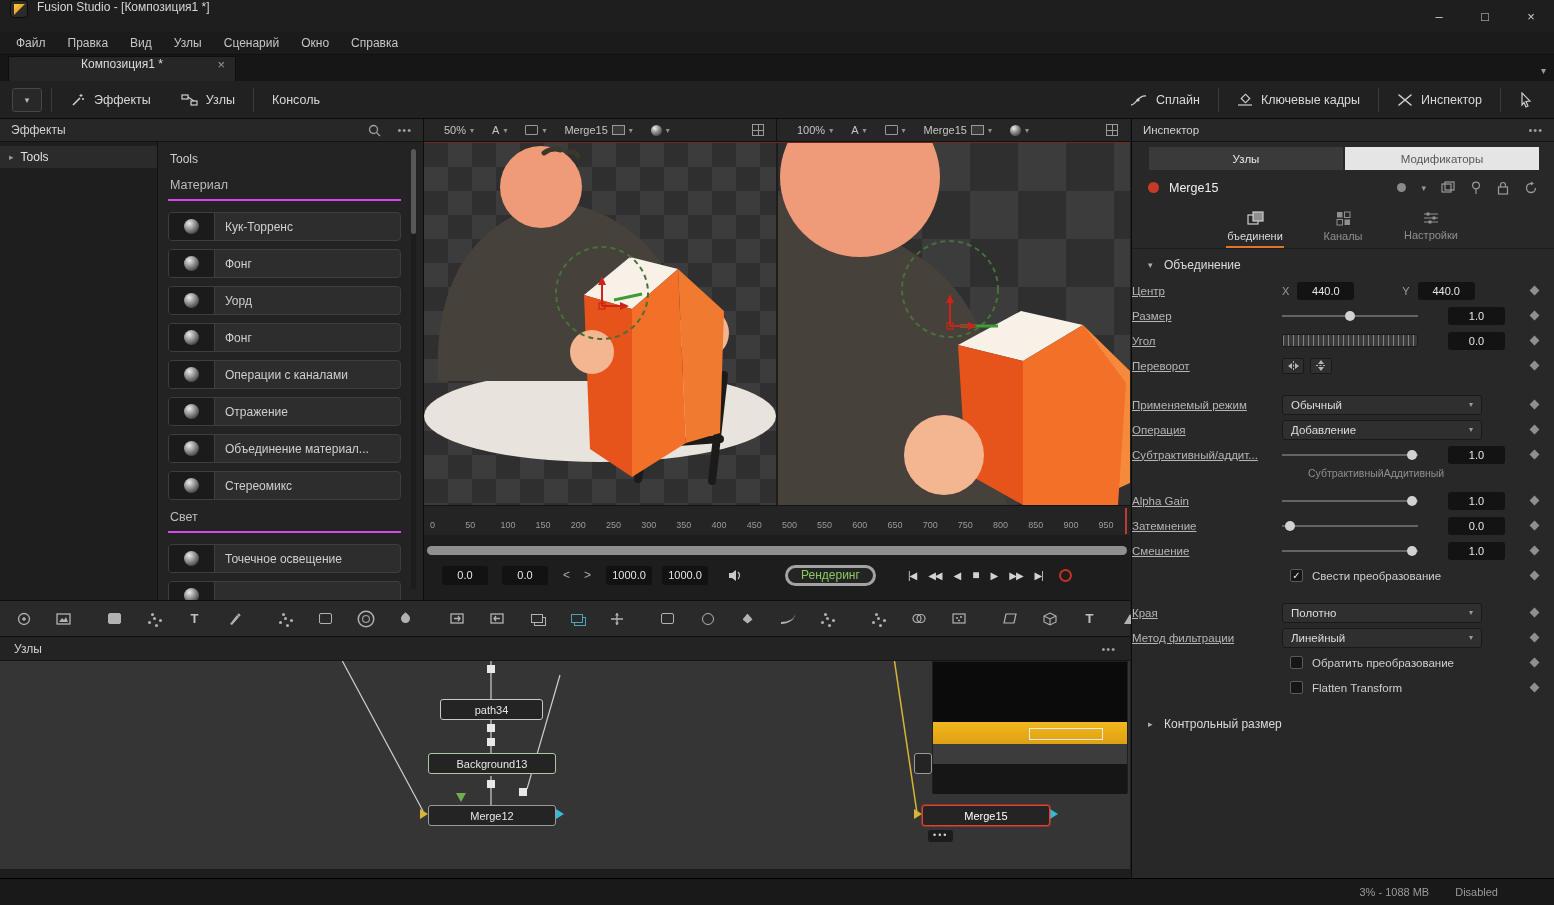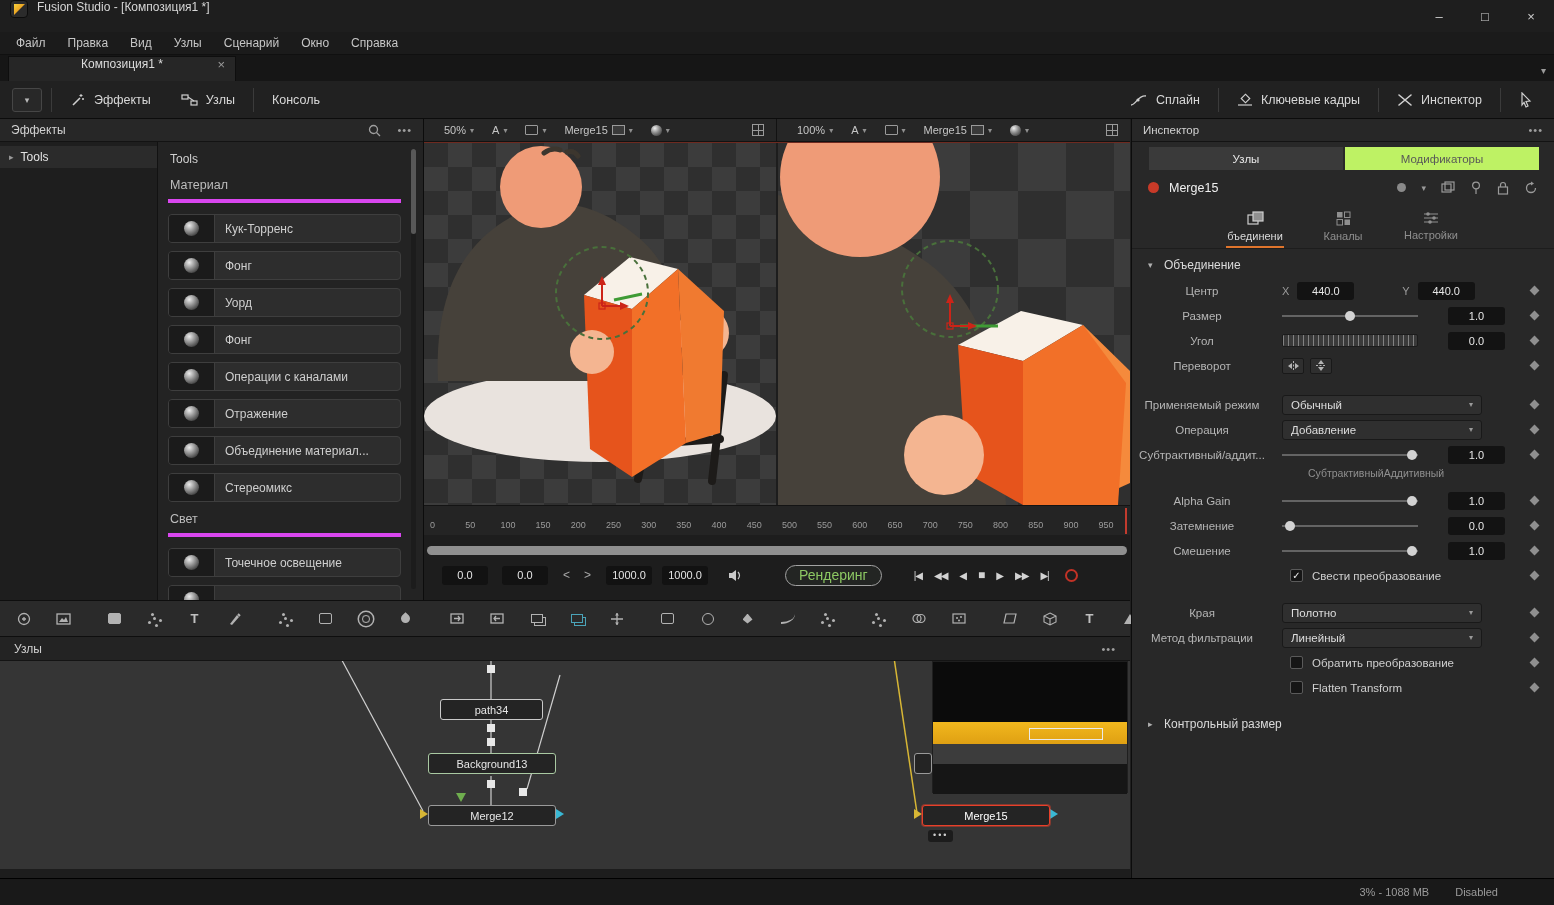--- a/index.html
+++ b/index.html
@@ -38,21 +38,21 @@
   .panel-header{height:23px;background:#272727;display:flex;align-items:center;padding:0 11px;border-bottom:1px solid #131313;color:#d2d2d2;}
   .ph-right{margin-left:auto;display:flex;align-items:center;gap:16px;color:#9a9a9a;}
   .ellipsis{letter-spacing:1px;color:#9f9f9f;font-size:11px;}
 
   
   #effects{position:absolute;left:0;top:119px;width:424px;height:481px;background:#212121;border-right:1px solid #0c0c0c;}
   .fx-tree{position:absolute;left:0;top:23px;bottom:0;width:158px;background:#1e1e1e;border-right:1px solid #121212;padding-top:4px;}
   .fx-tree-row{height:22px;background:#2b2b2b;display:flex;align-items:center;gap:7px;padding:0 9px;color:#e2e2e2;}
   .fx-list{position:absolute;left:158px;top:23px;right:0;bottom:0;background:#232323;overflow:hidden;padding:6px 22px 0 10px;}
   .fx-inner-title{color:#cfcfcf;padding:4px 0 10px 2px;}
-  .fx-sec{color:#bdbdbd;font-size:12.5px;padding:2px 0 7px 2px;border-bottom:4px solid #d946ef;margin-bottom:11px;}
+  .fx-sec{color:#bdbdbd;font-size:12.5px;padding:2px 0 7px 2px;border-bottom:2px solid #d946ef;margin-bottom:11px;}
   .fx-sec.mt{margin-top:6px;}
   .fx-item{display:flex;align-items:center;height:29px;margin-bottom:8px;background:#2d2d2d;border:1px solid #3e3e3e;border-radius:4px;overflow:hidden;}
   .fx-item-icon{width:46px;height:100%;background:#1b1b1b;display:flex;align-items:center;justify-content:center;gap:2px;border-right:1px solid #3e3e3e;flex:none;}
   .sphere{width:15px;height:15px;border-radius:50%;background:radial-gradient(circle at 35% 30%,#ececec,#909090 42%,#2a2a2a 88%);}
   .fx-item-label{padding-left:10px;color:#cfcfcf;white-space:nowrap;}
   .fx-scroll{position:absolute;right:7px;top:30px;width:5px;height:440px;background:#1c1c1c;border-radius:3px;}
   .fx-thumb{width:5px;height:85px;background:#585858;border-radius:3px;}
 
   
   #viewers{position:absolute;left:424px;top:119px;width:706px;height:481px;background:#1d1d1d;}
@@ -78,21 +78,21 @@
 
   .ruler{position:absolute;left:0;top:386px;width:706px;height:30px;background:#242424;border-top:1px solid #141414;
        display:flex;align-items:flex-end;padding:0 0 5px 6px;color:#9b9b9b;font-size:9px;}
   .ruler-num{width:35.2px;flex:none;}
   .playhead{position:absolute;right:3px;top:2px;width:2px;height:26px;background:#c23b2e;}
   .scrollrow{position:absolute;left:0;top:416px;width:706px;height:24px;display:flex;align-items:flex-end;padding:0 3px 4px;}
   .hthumb{width:100%;height:9px;background:#8f8f8f;border-radius:5px;}
   .transport{position:absolute;left:0;top:440px;width:706px;height:32px;display:flex;align-items:center;padding-left:18px;}
   .t-field{background:#121212;border-radius:3px;height:19px;min-width:46px;display:flex;align-items:center;justify-content:center;color:#e5e5e5;font-size:11px;padding:0 6px;}
   .t-step{color:#a8a8a8;font-size:12px;padding:0 7px;}
-  .render-btn{border:1px solid #a3a3a3;border-radius:11px;height:21px;padding:0 13px;color:#8cc763;display:flex;align-items:center;font-size:14px;background:#232523;}
+  .render-btn{border:3px solid #a3a3a3;border-radius:11px;height:21px;padding:0 13px;color:#8cc763;display:flex;align-items:center;font-size:12px;background:#232523;}
   .pb{color:#d2d2d2;font-size:10px;padding:0 6px;letter-spacing:-1px;}
   .pb.stop{font-size:12px;}
   .rec{width:13px;height:13px;border:2px solid #c23226;border-radius:50%;margin-left:10px;}
 
   
   #strip{position:absolute;left:0;top:600px;width:1130px;height:37px;background:#2a2a2a;border-top:1px solid #0e0e0e;border-bottom:1px solid #0e0e0e;
        display:flex;align-items:center;padding:0 10px;}
   .tgroup{display:flex;align-items:center;gap:13px;margin-right:24px;}
   .ti{width:27px;height:24px;display:flex;align-items:center;justify-content:center;color:#b2b2b2;flex:none;}
   .shp-sq{width:13px;height:11px;border:1.5px solid currentColor;border-radius:2px;}
@@ -124,35 +124,35 @@
   .np-tile .band-rect{position:absolute;left:96px;top:66px;width:74px;height:12px;border:1px solid #eaeaea;}
   .np-tile .mid{position:absolute;left:0;top:82px;width:100%;height:20px;background:#3c3c3c;}
   .np-tile .bot{position:absolute;left:0;top:102px;width:100%;height:30px;background:#161616;}
   .np-dots{position:absolute;left:928px;top:169px;height:12px;padding:0 5px;background:#1c1c1c;border-radius:3px;color:#cfcfcf;
        font-size:9px;letter-spacing:2px;line-height:11px;z-index:4;}
   .np-hscroll{position:absolute;left:0;bottom:0;width:100%;height:9px;background:#1d1d1d;}
 
   
   #inspector{position:absolute;left:1131px;top:119px;width:423px;height:759px;background:#282828;border-left:1px solid #0c0c0c;font-size:11.5px;}
   .insp-tabs{display:flex;gap:2px;padding:5px 15px 0 17px;height:28px;}
-  .insp-tab{flex:1;display:flex;align-items:center;justify-content:center;background:#bef264;color:#585858;}
+  .insp-tab{flex:1;display:flex;align-items:center;justify-content:center;background:#e5e5e5;color:#585858;}
   .insp-tab.active{background:#3a3a3a;color:#e8e8e8;}
   .node-row{height:35px;display:flex;align-items:center;padding:0 16px;gap:10px;}
   .red-dot{width:11px;height:11px;border-radius:50%;background:#c83a28;flex:none;}
   .node-name{color:#f0f0f0;font-size:12.5px;}
   .nr-icons{margin-left:auto;display:flex;align-items:center;gap:15px;color:#9a9a9a;}
   .gray-dot{width:9px;height:9px;border-radius:50%;background:#8a8a8a;}
   .tool-tabs{display:flex;justify-content:center;gap:22px;padding-top:4px;height:44px;border-bottom:1px solid #1d1d1d;}
   .ttab{display:flex;flex-direction:column;align-items:center;gap:4px;width:66px;color:#8f8f8f;font-size:11px;position:relative;padding-top:2px;}
   .ttab.active{color:#dadada;}
   .ttab.active:after{content:"";position:absolute;bottom:0;left:4px;right:4px;height:2px;background:#df742c;}
   .sec-header{display:flex;align-items:center;gap:8px;padding:9px 16px 6px;color:#dadada;font-size:12px;}
   .sec-header .chev{font-size:9px;color:#b0b0b0;width:8px;}
   .row{display:flex;align-items:center;height:25px;padding-right:8px;}
-  .row-label{width:150px;text-align:center;padding-right:10px;color:#b5b5b5;white-space:nowrap;overflow:hidden;flex:none;}
+  .row-label{width:150px;text-align:left;padding-right:10px;color:#b5b5b5;white-space:nowrap;overflow:hidden;flex:none;text-decoration:underline;}
   .row-ctrl{flex:1;display:flex;align-items:center;gap:8px;}
   .axis{color:#9a9a9a;font-size:11px;}
   .axis.y{margin-left:40px;}
   .num-field{background:#131313;border-radius:3px;height:18px;width:57px;display:flex;align-items:center;justify-content:center;color:#e6e6e6;font-size:11px;flex:none;}
   .slider{position:relative;width:136px;height:18px;flex:none;}
   .slider:before{content:"";position:absolute;left:0;right:0;top:8px;height:2px;background:#646464;}
   .handle{position:absolute;top:4px;width:10px;height:10px;border-radius:50%;background:#d2d2d2;}
   .thumbwheel{width:136px;height:13px;background:repeating-linear-gradient(90deg,#828282 0 1px,#3a3a3a 1px 5px);border:1px solid #1c1c1c;border-radius:2px;flex:none;}
   .dropdown{width:200px;height:20px;background:#2f2f2f;border:1px solid #191919;border-radius:3px;display:flex;align-items:center;padding:0 8px;color:#dedede;flex:none;}
   .dropdown .dd-chev{margin-left:auto;font-size:8px;color:#9a9a9a;}

